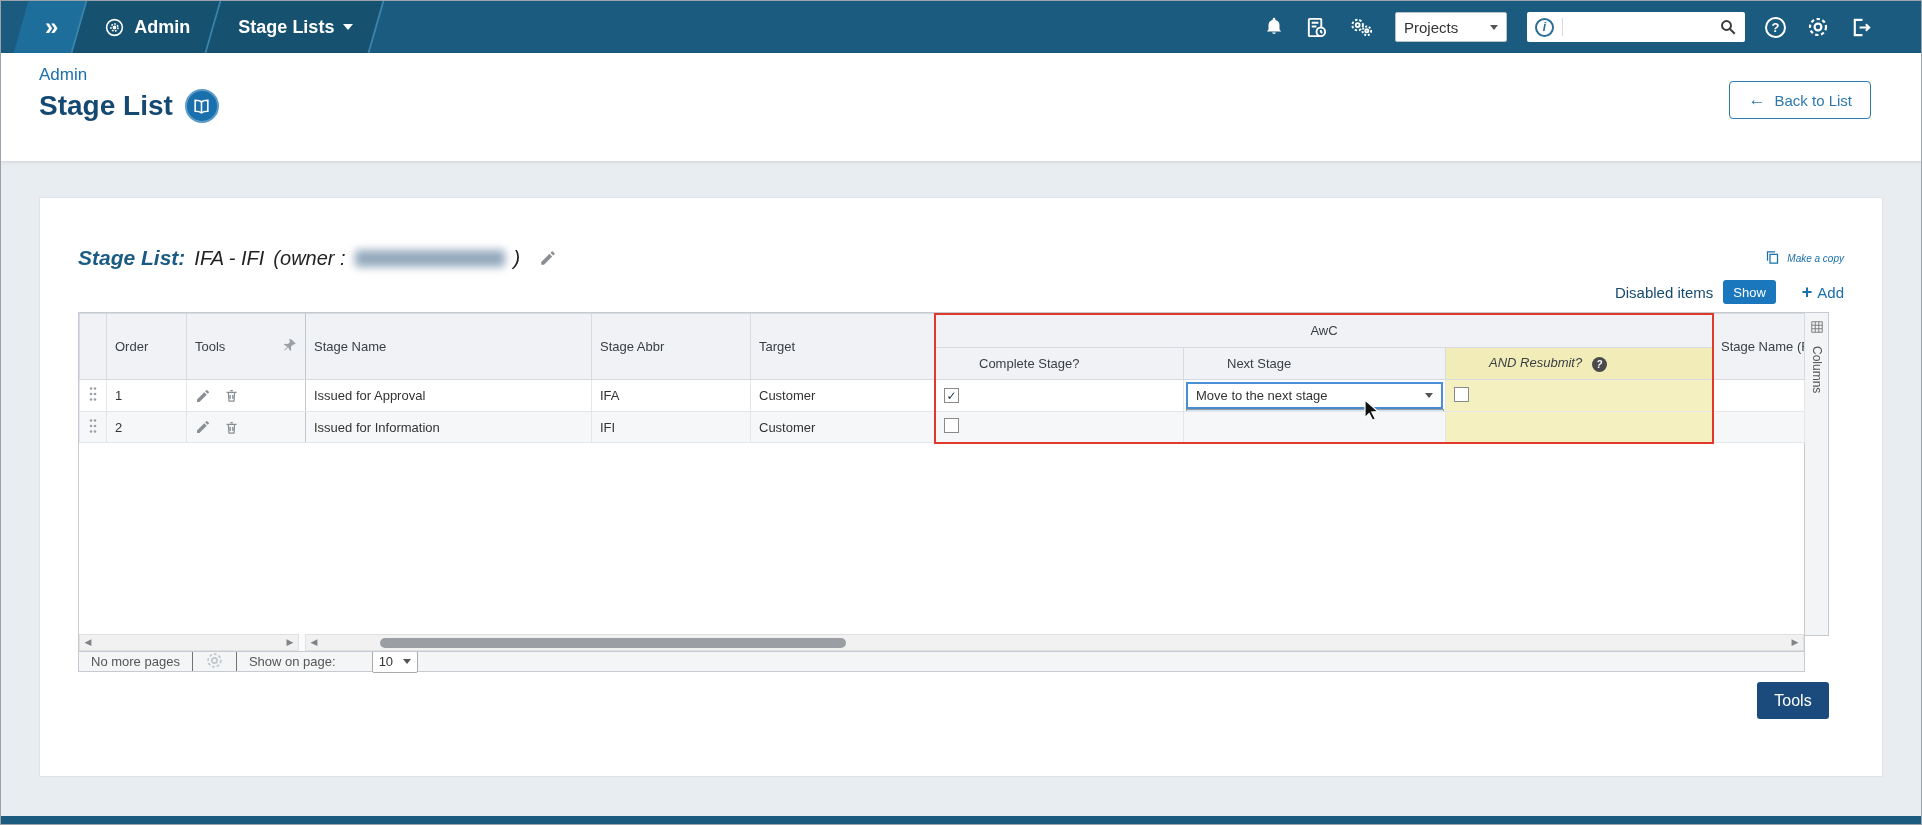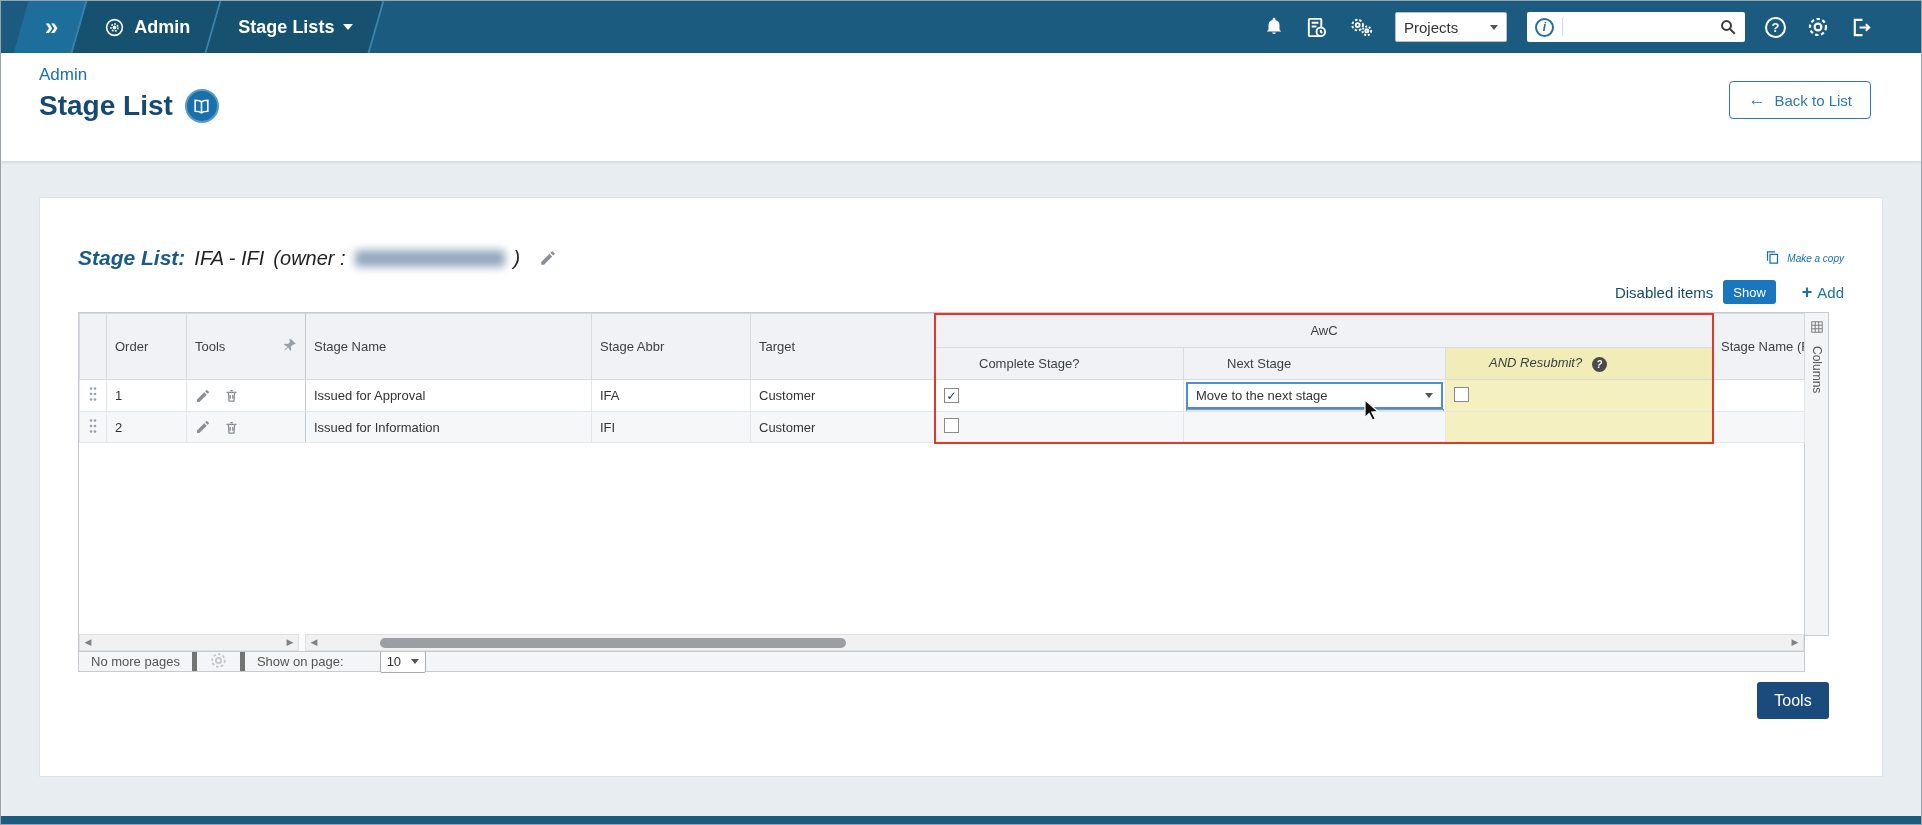--- a/index.html
+++ b/index.html
@@ -121,21 +121,21 @@
             border-radius: 6px; cursor: grab; }
 
   .columns-tab { position: absolute; left: 1727px; top: 0; width: 24px; height: 324px; background: #f2f4f6;
                  border: 1px solid #c6cbd1; border-left: none; display: flex; flex-direction: column;
                  align-items: center; padding-top: 7px; gap: 8px; cursor: pointer; }
   .vtext { writing-mode: vertical-rl; font-size: 12px; color: #555; }
 
   .pagination { width: 1727px; height: 20px; background: #f4f5f6; border: 1px solid #c6cbd1; border-top: none;
                 display: flex; align-items: center; font-size: 13px; color: #555; }
   .pg-item { padding: 0 12px; display: flex; align-items: center; gap: 8px; height: 100%; }
-  .pg-item + .pg-item { border-left: 5px solid #737373; gap: 36px; }
+  .pg-item + .pg-item { border-left: 1px solid #737373; gap: 36px; }
   .page-select { height: 22px; min-width: 46px; border: 1px solid #ababab; background: #fff; border-radius: 2px;
                  display: flex; align-items: center; justify-content: space-between; padding: 0 6px;
                  font-size: 13px; color: #333; cursor: pointer; }
 
   .save-row { display: flex; justify-content: flex-end; margin-top: 10px; width: 1751px; }
   .save-btn { width: 72px; height: 37px; background: #1a4b7c; color: #fff; border: none; border-radius: 3px;
               font-size: 16px; cursor: pointer; font-family: inherit; }
 
   .bottom-strip { position: absolute; left: 0; right: 0; bottom: 0; height: 8px; background: #1a5b7f; }
 </style>

